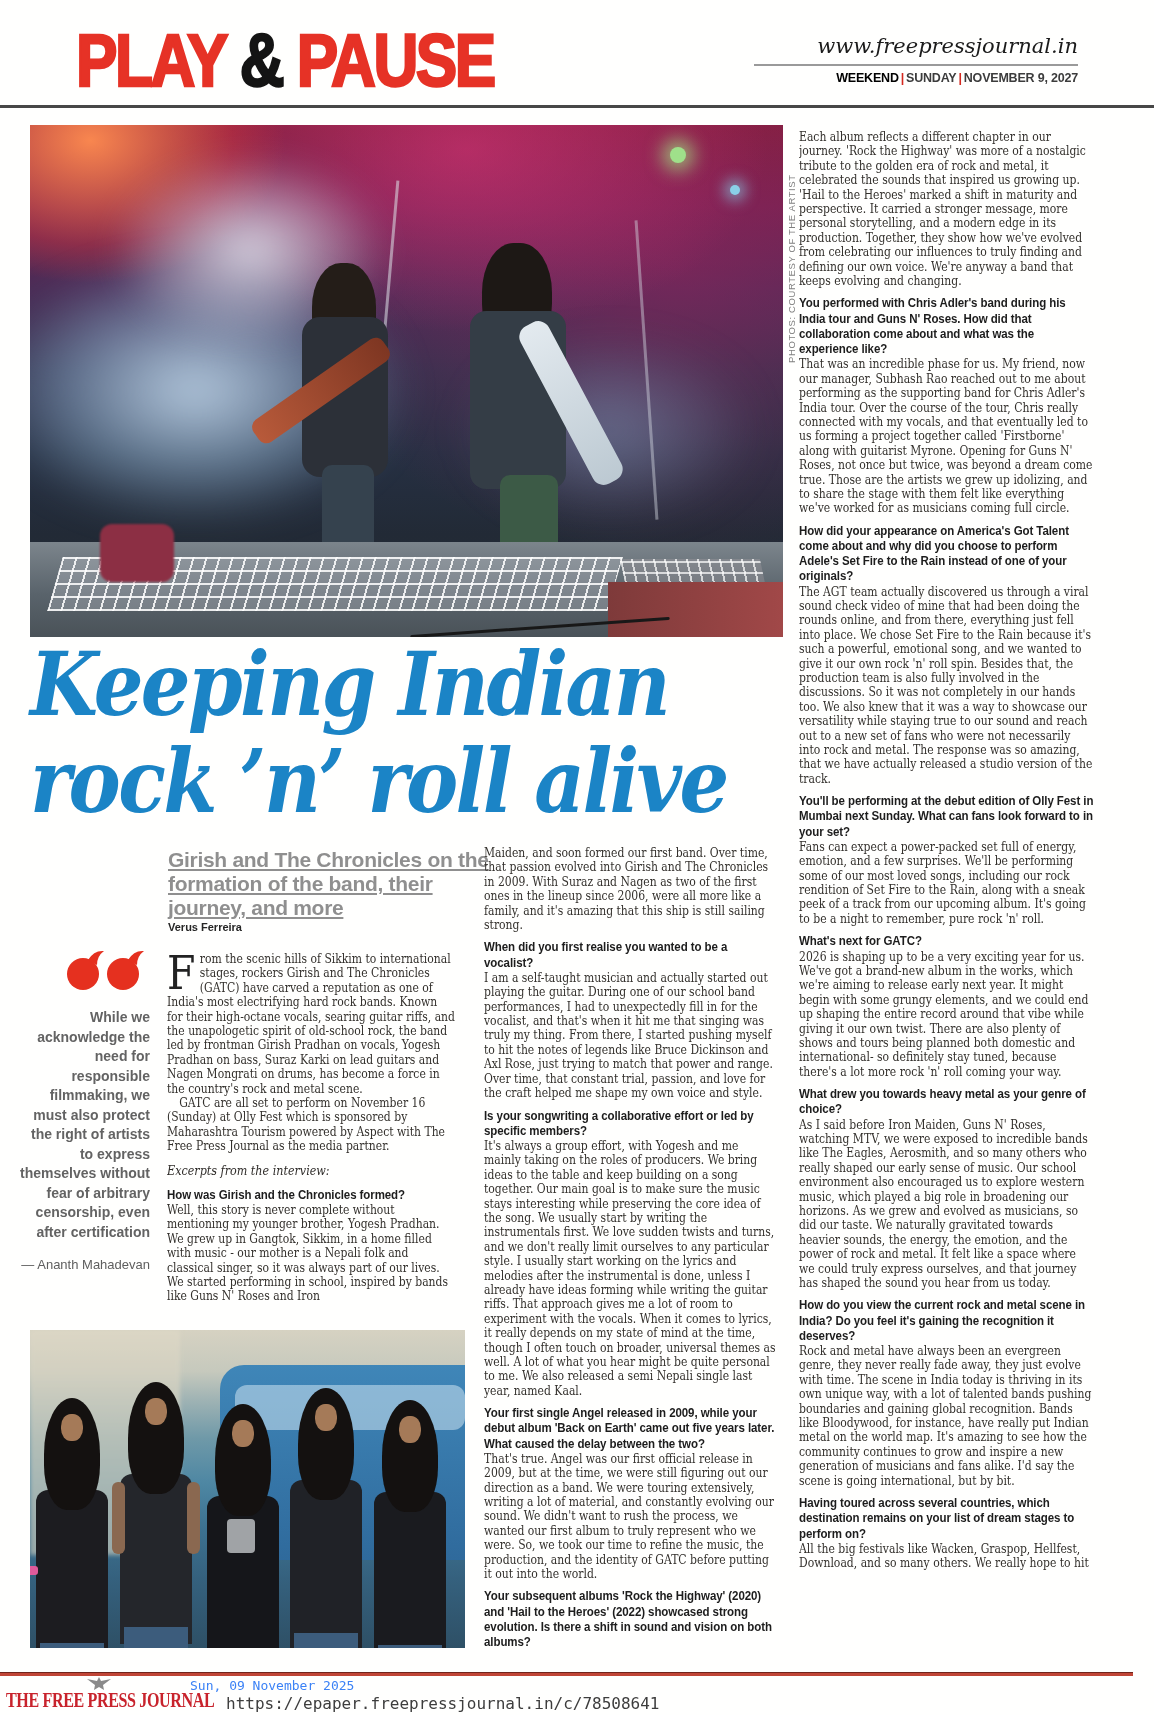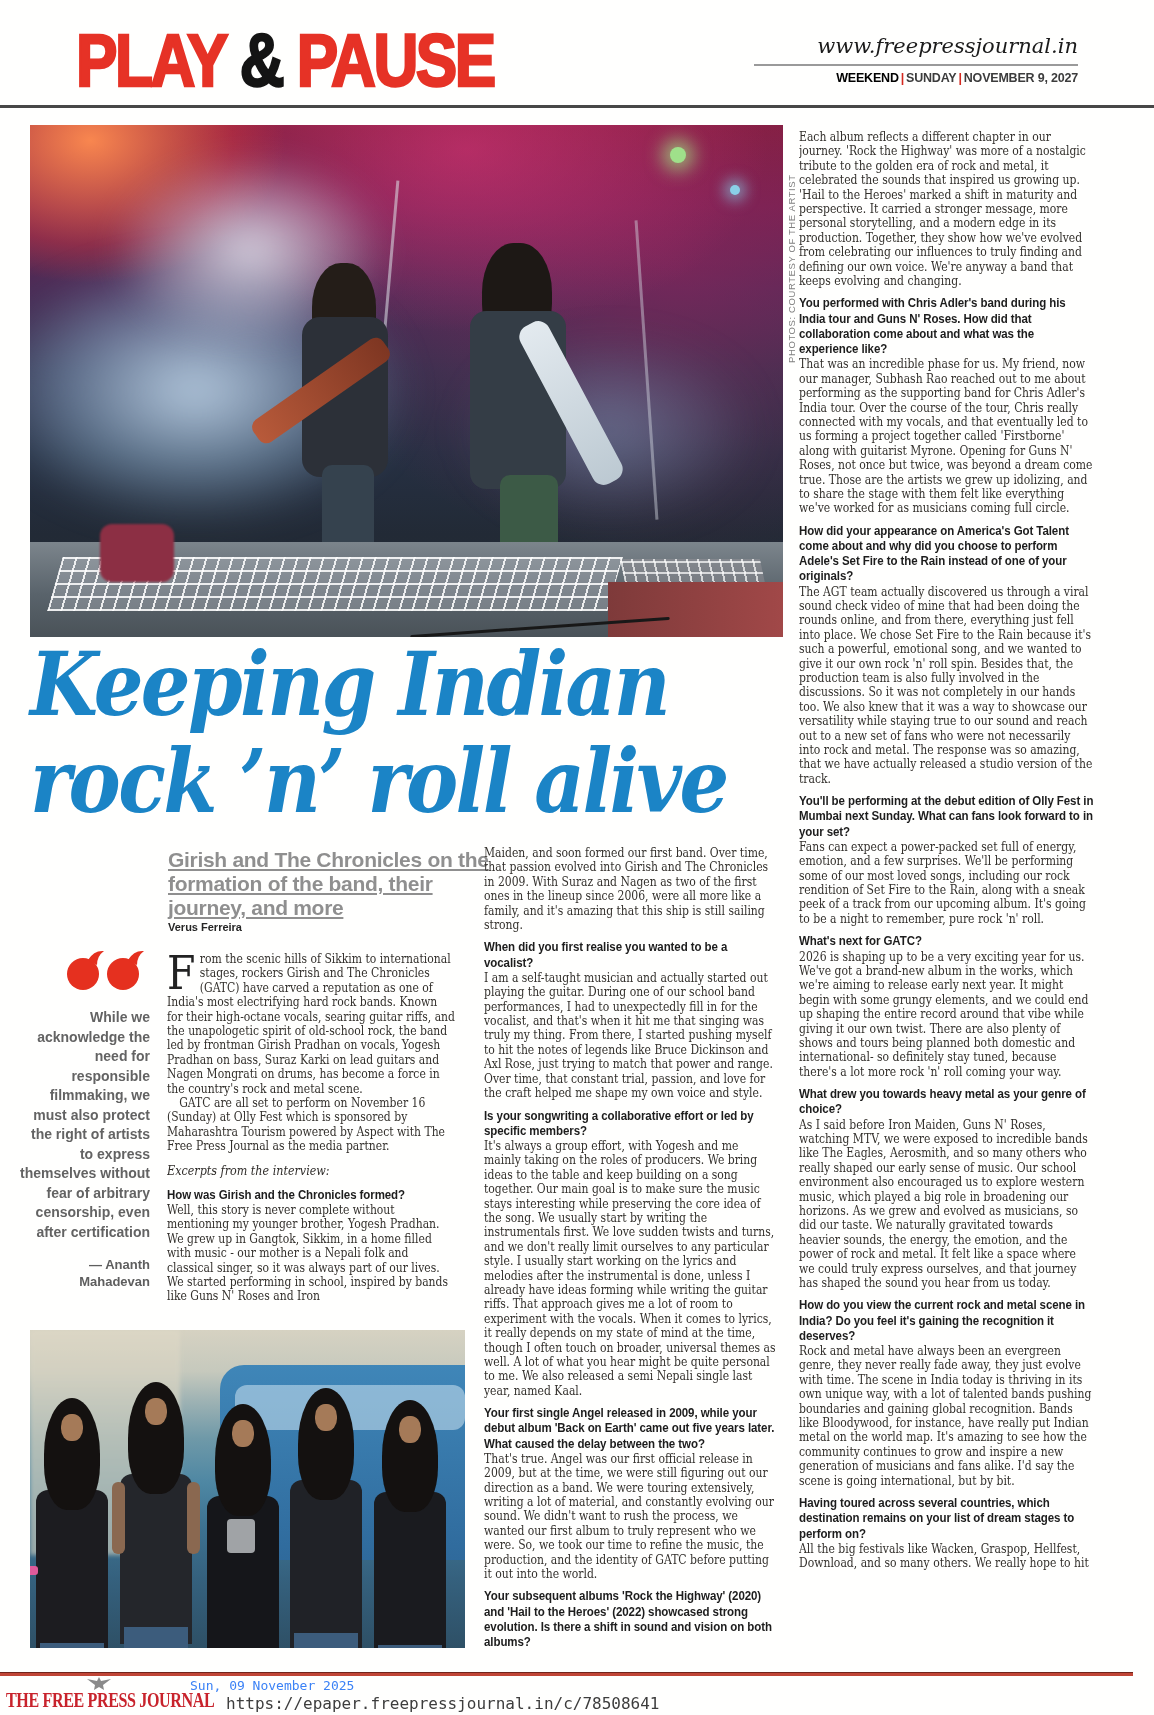--- a/index.html
+++ b/index.html
@@ -71,21 +71,21 @@
     font-size:88px;line-height:97px;color:#1b84c6;letter-spacing:-3px;
     transform:scaleX(.89);transform-origin:0 0;white-space:nowrap;}
   .standfirst{position:absolute;left:168px;top:848px;width:330px;
     font-weight:bold;font-size:21px;line-height:24px;color:#8f8f8f;letter-spacing:-.3px;text-decoration:underline;}
   .byline{position:absolute;left:168px;top:921px;font-weight:bold;font-size:11px;color:#262626;}
 
   
   .pq-icon{position:absolute;left:66px;top:950px;}
   .pullquote{position:absolute;left:18px;top:1008px;width:132px;text-align:right;
     font-weight:bold;font-size:14px;line-height:19.5px;color:#636363;}
-  .pq-attr{margin-top:14px;font-weight:bold;font-size:13px;line-height:17px;color:#5e5e5e;}
+  .pq-attr{margin-top:14px;font-weight:normal;font-size:13px;line-height:17px;color:#5e5e5e;}
 
   
   .col{position:absolute;overflow:hidden;transform-origin:0 0;}
   #col1{left:167px;top:952px;width:331px;height:374px;transform:scaleX(.872);}
   #col2{left:484px;top:846px;width:336px;height:800px;transform:scaleX(.874);}
   #col3{left:799px;top:130px;width:339px;height:1532px;transform:scaleX(.873);}
   .col p{margin:0;}
   .a,.lead,.indent{font-family:"DejaVu Serif",serif;font-size:12.4px;line-height:14.4px;color:#33302c;}
   .indent{text-indent:14px;}
   .ital{font-family:"DejaVu Serif",serif;font-style:italic;font-size:12.8px;line-height:15px;

